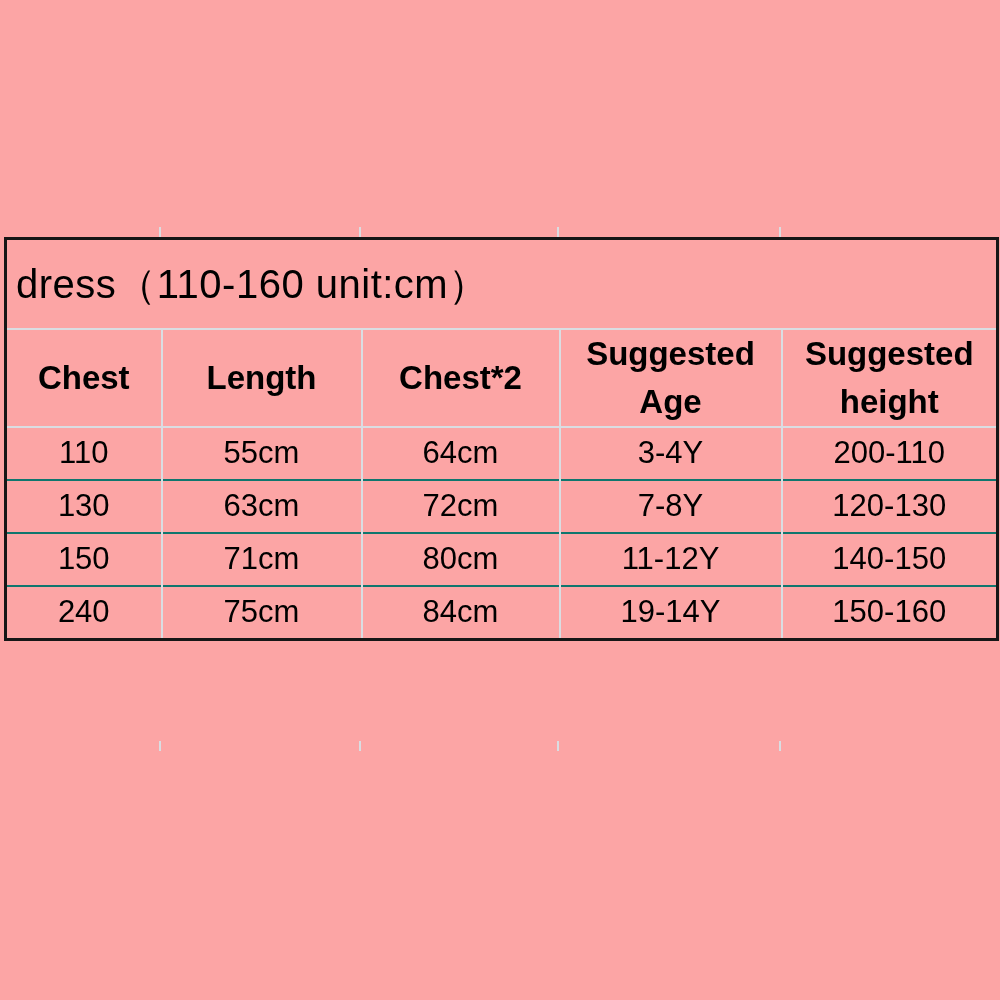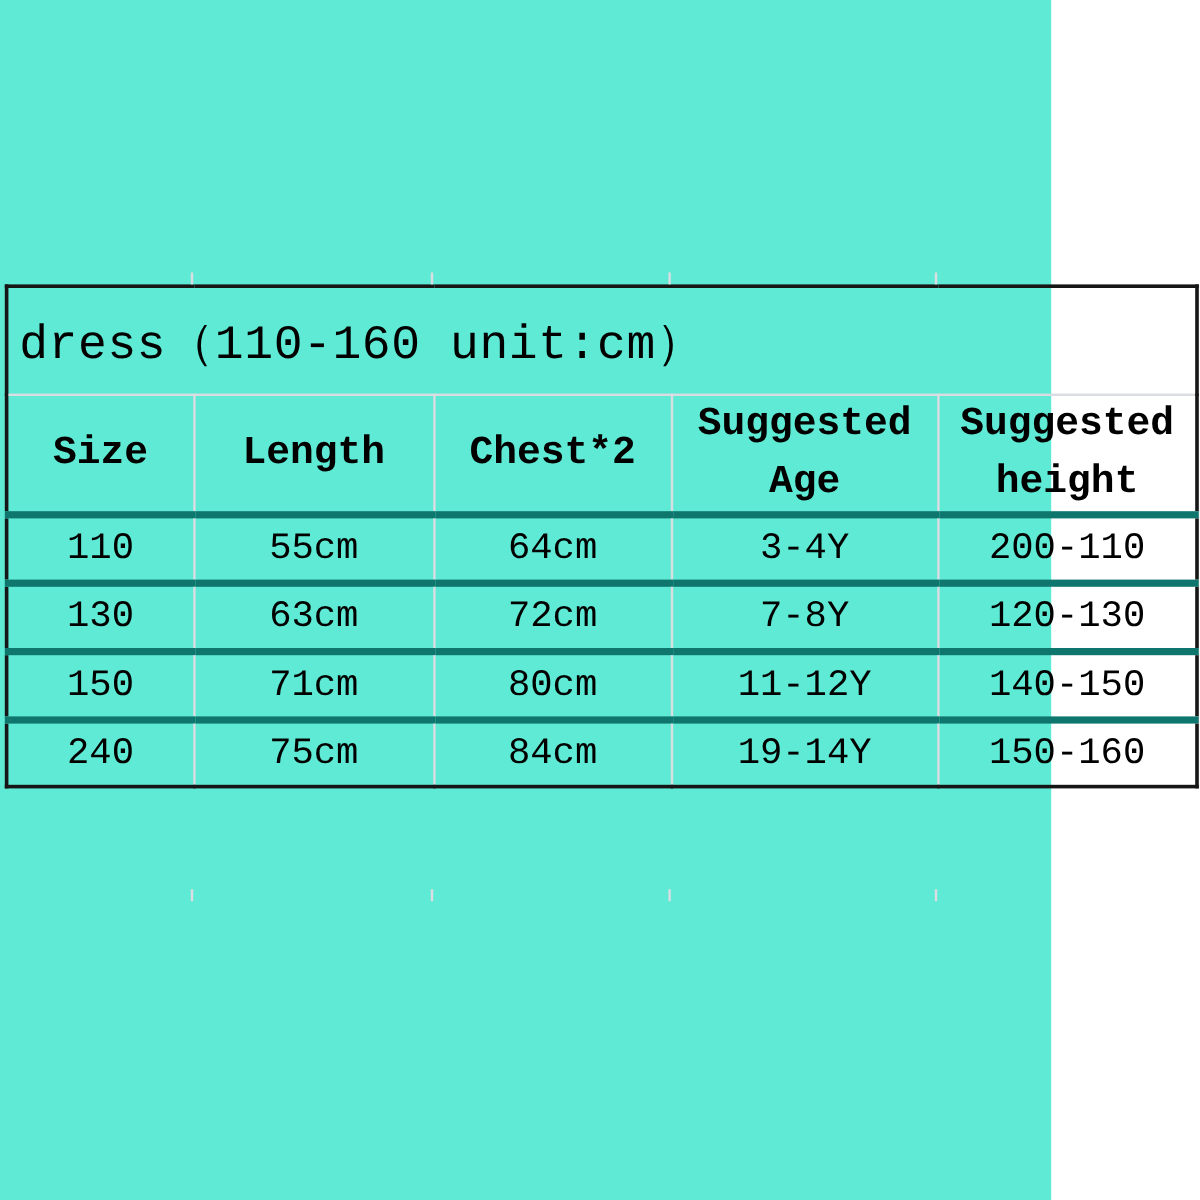--- a/index.html
+++ b/index.html
@@ -7,24 +7,23 @@
     padding: 0;
     background: #ffffff;
     width: 1000px;
     height: 1000px;
     font-family: "Liberation Sans", sans-serif;
     color: #000000;
     overflow: hidden;
   }
   .canvas {
     position: relative;
-    width: 876px;
+    width: 1000px;
     height: 1000px;
-    background: #5eead4;
-    font-family: Liberation Mono, monospace;
+    background: #fca5a5;
   }
   table.size-chart {
     position: absolute;
     left: 4px;
     top: 237px;
     width: 992px;
     border-collapse: collapse;
     table-layout: fixed;
     border: 3px solid #161616;
   }
@@ -55,21 +54,21 @@
     padding: 0 6px;
   }
   .header-row th:first-child { border-left: none; }
   .data-row td {
     height: 51px;
     font-size: 31px;
     font-weight: 400;
     text-align: center;
     vertical-align: middle;
     border-left: 2px solid #dadde2;
-    border-top: 6px solid #0f766e;
+    border-top: 2px solid #0f766e;
   }
   .data-row td:first-child { border-left: none; }
   .data-row:first-of-type td { border-top: none; }
   .grid-stub {
     position: absolute;
     width: 2px;
     height: 10px;
     background: #dadde2;
   }
 </style>
@@ -84,21 +83,21 @@
       <col style="width:200px">
       <col style="width:198px">
       <col style="width:222px">
       <col style="width:216px">
     </colgroup>
     <tbody>
       <tr>
         <td class="title-cell" colspan="5">dress（110-160 unit:cm）</td>
       </tr>
       <tr class="header-row">
-        <th>Size</th>
+        <th>Chest</th>
         <th>Length</th>
         <th>Chest*2</th>
         <th>Suggested Age</th>
         <th>Suggested height</th>
       </tr>
       <tr class="data-row">
         <td>110</td>
         <td>55cm</td>
         <td>64cm</td>
         <td>3-4Y</td>

